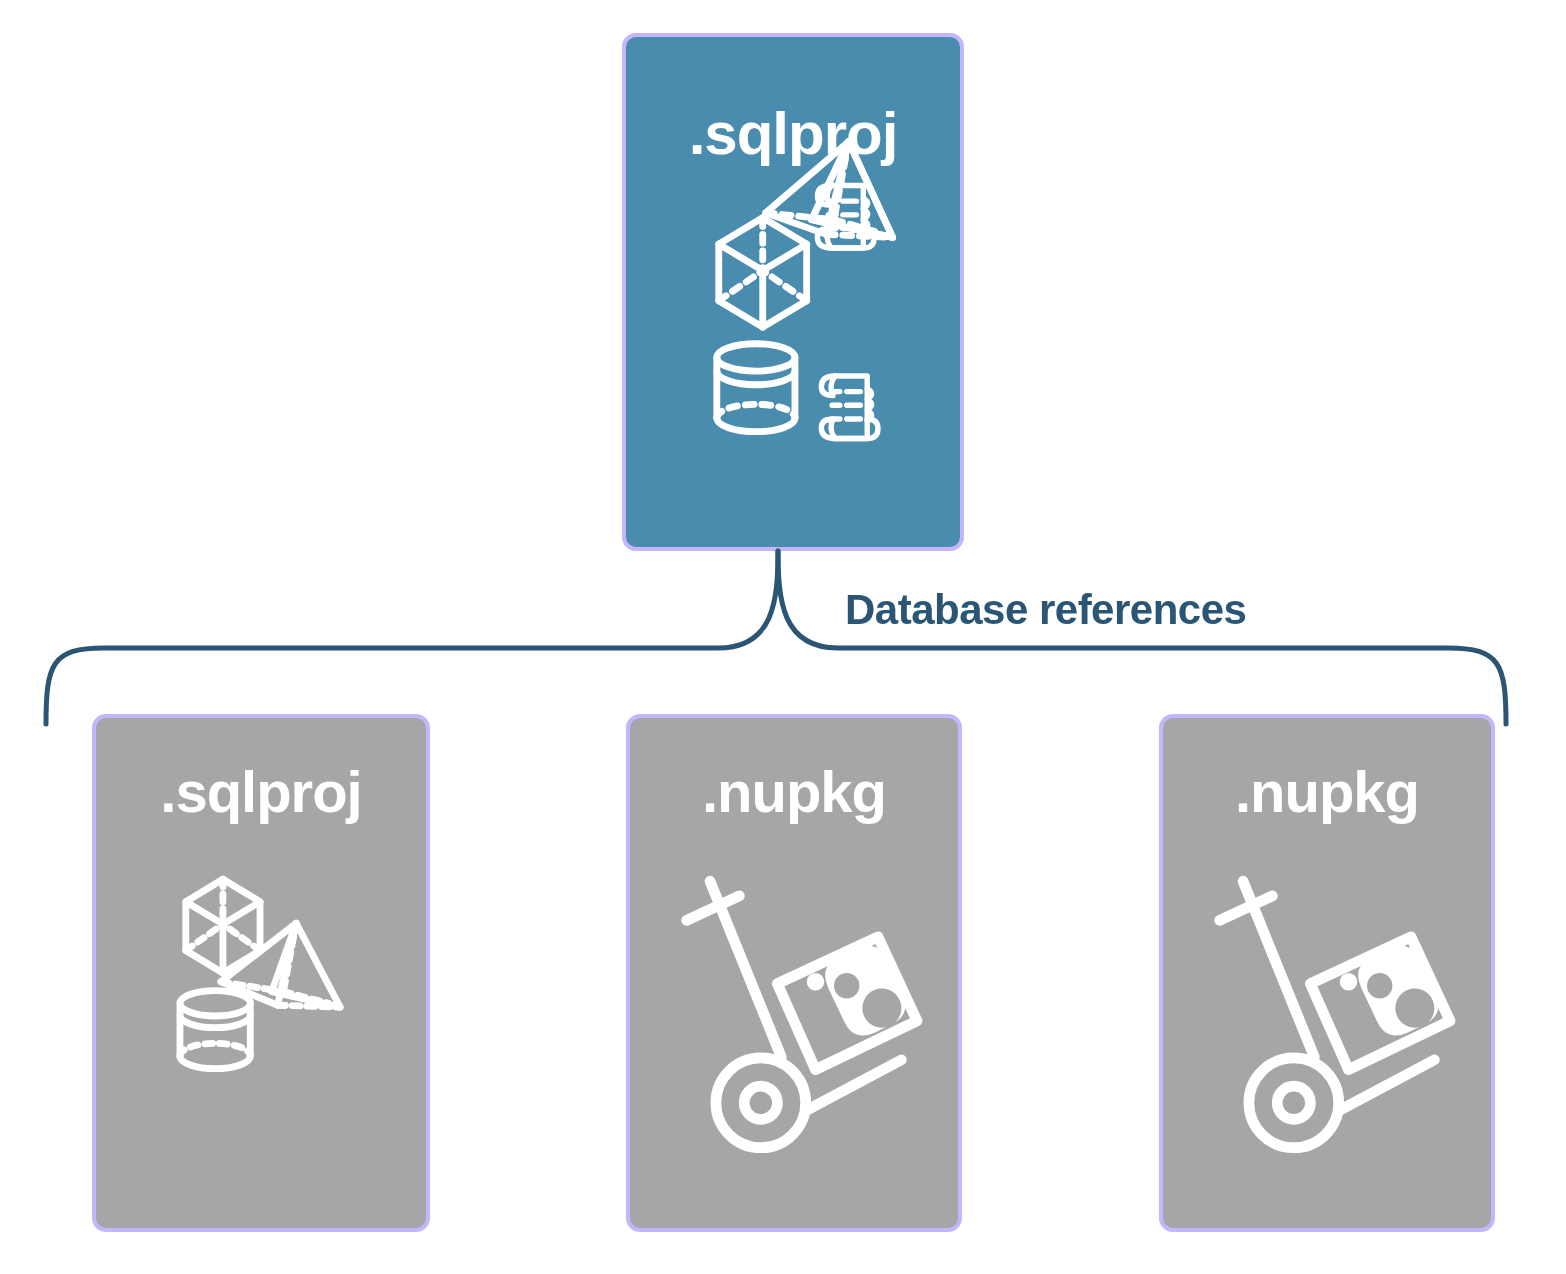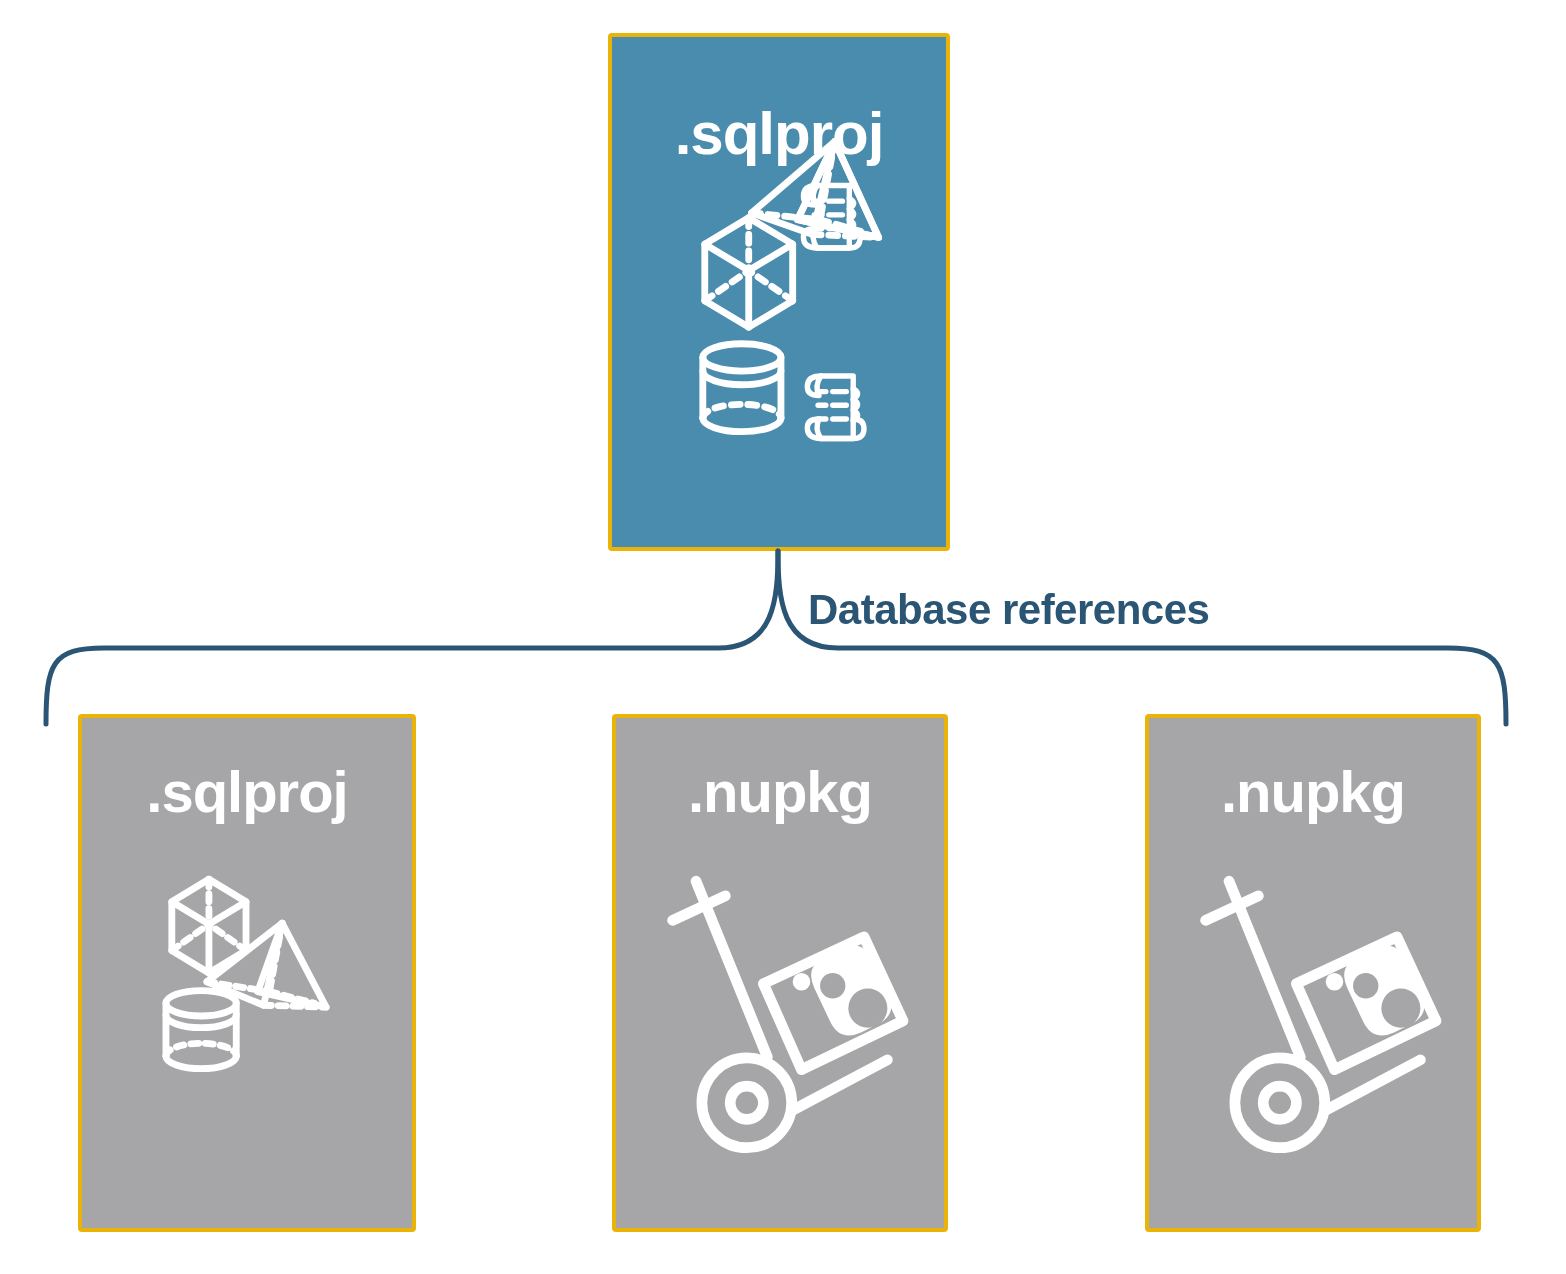--- a/index.html
+++ b/index.html
@@ -7,23 +7,24 @@
     width:1566px;height:1274px;
     background:#ffffff;
     font-family:"Liberation Sans", sans-serif;
     overflow:hidden;
   }
   #stage{position:relative;width:1566px;height:1274px;}
 
   .card{
     position:absolute;
     box-sizing:border-box;
-    border:4px solid #eab308;
-    border-radius:4px;
+    border:4px solid #c4b5fd;
+    border-radius:14px;
     overflow:hidden;
+    margin-left:14px;
   }
   .card.blue{background:#4a8cae;}
   .card.gray{background:#a6a6a8;}
 
   .card-title{
     position:absolute;
     left:0;right:0;
     text-align:center;
     color:#ffffff;
     font-weight:bold;
@@ -111,21 +112,21 @@
     <path d="M 778 551
              C 778 600, 782 648, 838 648
              L 1448 648
              C 1500 648, 1506 664, 1506 724" fill="none" stroke="#2b5574" stroke-width="5" stroke-linecap="round"></path>
     <path d="M 778 551
              C 778 600, 774 648, 718 648
              L 104 648
              C 52 648, 46 664, 46 724" fill="none" stroke="#2b5574" stroke-width="5" stroke-linecap="round"></path>
   </svg>
 
-  <div class="bracket-label" style="left:808px;top:586px;font-size:42px;">Database references</div>
+  <div class="bracket-label" style="left:845px;top:586px;font-size:42px;">Database references</div>
 
   <div class="card gray" style="left:78px;top:714px;width:338px;height:518px;">
 
     <div class="card-title" style="top:40px;font-size:58px;">.sqlproj</div>
 
     <svg class="icon-area" viewBox="0 0 338 518">
       <g fill="none" stroke="#ffffff" stroke-width="7" stroke-linecap="round" stroke-linejoin="round">
         <path d="M 92 186 L 130 163 L 168 186 L 168 236 L 130 259 L 92 236 Z"></path>
         <path d="M 92 186 L 130 209 L 168 186"></path>
         <path d="M 130 209 L 130 259"></path>

